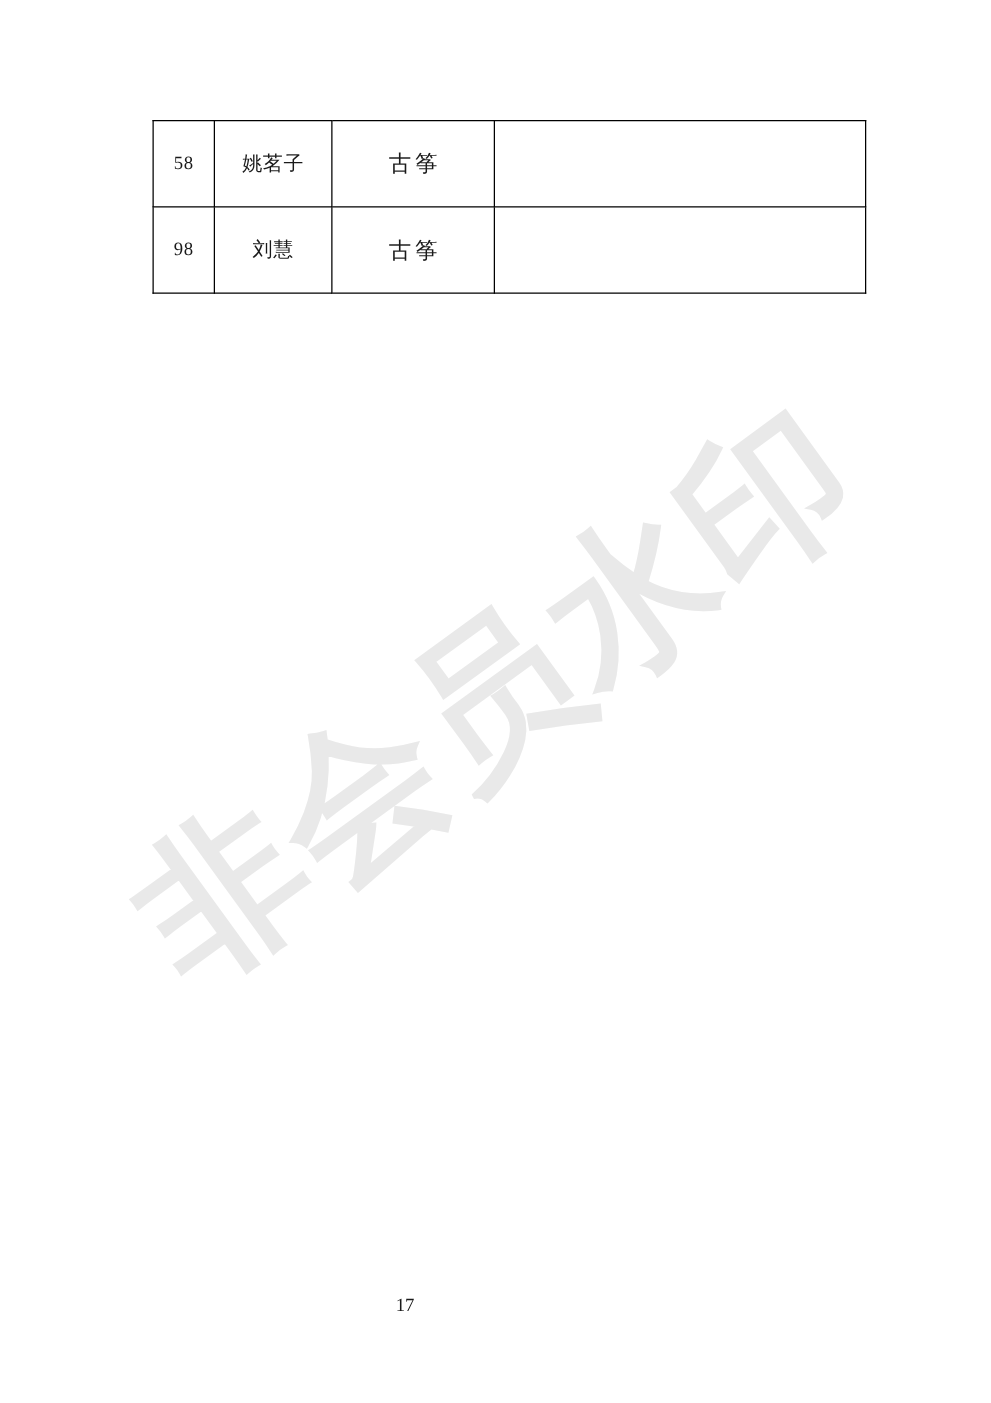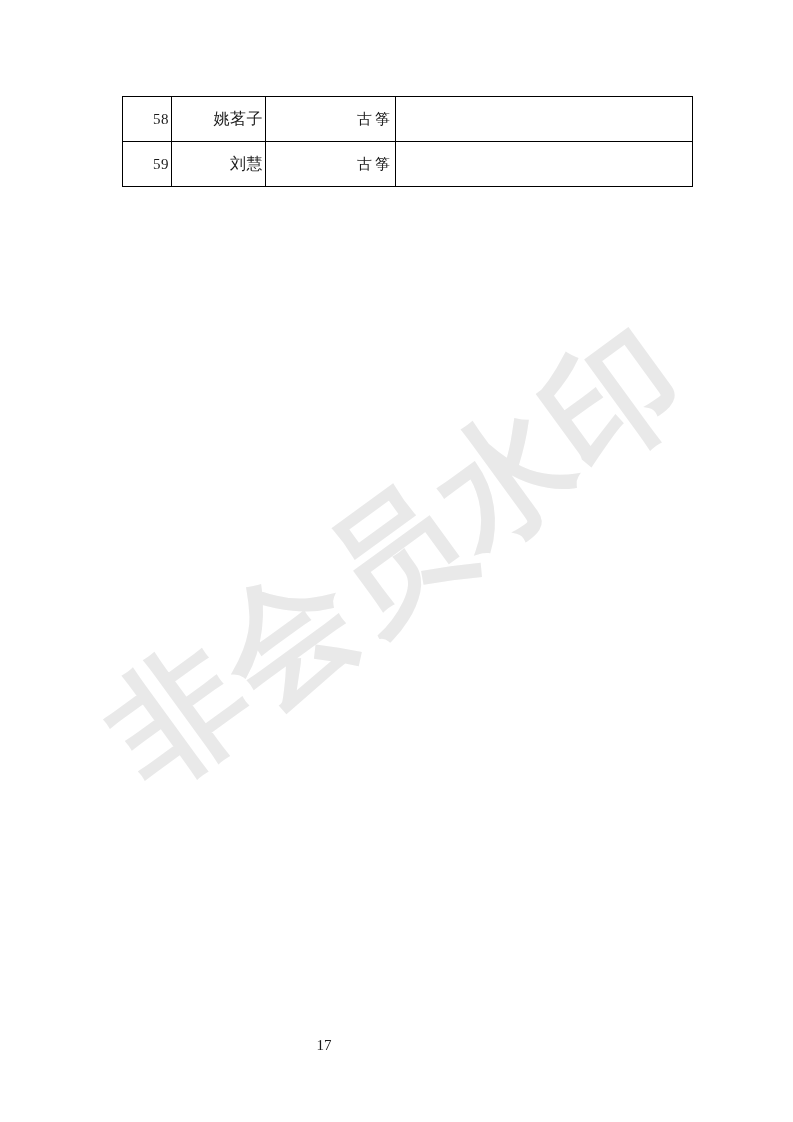--- a/index.html
+++ b/index.html
@@ -54,43 +54,43 @@
   }
   table.roster {
     border-collapse: collapse;
     table-layout: fixed;
     width: 550px;
     background: transparent;
   }
   table.roster td {
     border: 1px solid #000000;
     height: 44px;
-    padding: 0 2px;
-    text-align: right;
+    padding: 12px 2px;
+    text-align: center;
     vertical-align: middle;
     color: #1a1a1a;
     background: transparent;
   }
   td.col-index {
     width: 44px;
     font-family: "Liberation Serif", "DejaVu Serif", serif;
     font-size: 15px;
     letter-spacing: 0.5px;
   }
   td.col-name {
     width: 89px;
     font-family: "DejaVu Sans", "Liberation Sans", sans-serif;
     font-size: 16px;
     letter-spacing: 0.5px;
     margin-top: 22px;
   }
   td.col-instrument {
     width: 125px;
     font-family: "DejaVu Sans", "Liberation Sans", sans-serif;
-    font-size: 15px;
+    font-size: 18px;
     letter-spacing: 3px;
     text-indent: 3px;
   }
   td.col-remark {
     width: 292px;
     font-family: "DejaVu Sans", "Liberation Sans", sans-serif;
     font-size: 16px;
     font-weight: 700;
     letter-spacing: 0.5px;
     color: #000000;
@@ -123,21 +123,21 @@
       <tbody>
 
         <tr>
           <td class="col-index">58</td>
           <td class="col-name">姚茗子</td>
           <td class="col-instrument">古筝</td>
           <td class="col-remark"></td>
         </tr>
 
         <tr>
-          <td class="col-index">59</td>
+          <td class="col-index">98</td>
           <td class="col-name">刘慧</td>
           <td class="col-instrument">古筝</td>
           <td class="col-remark"></td>
         </tr>
 
 
 
 
 
 

